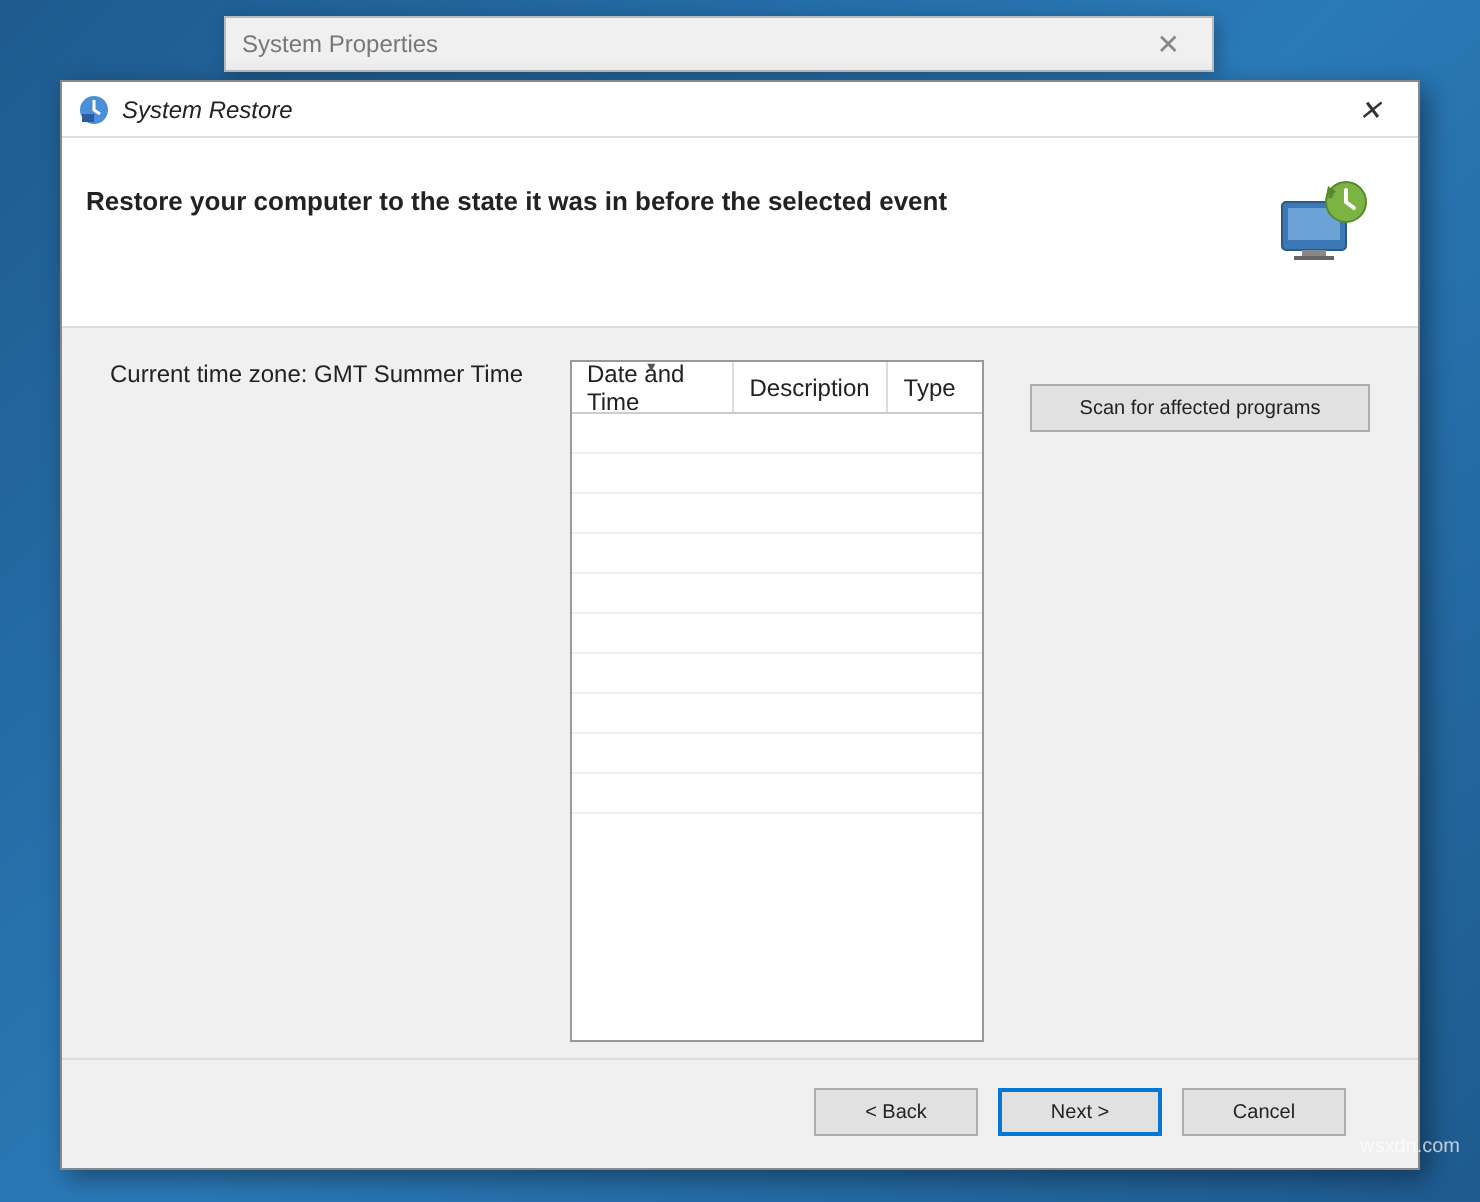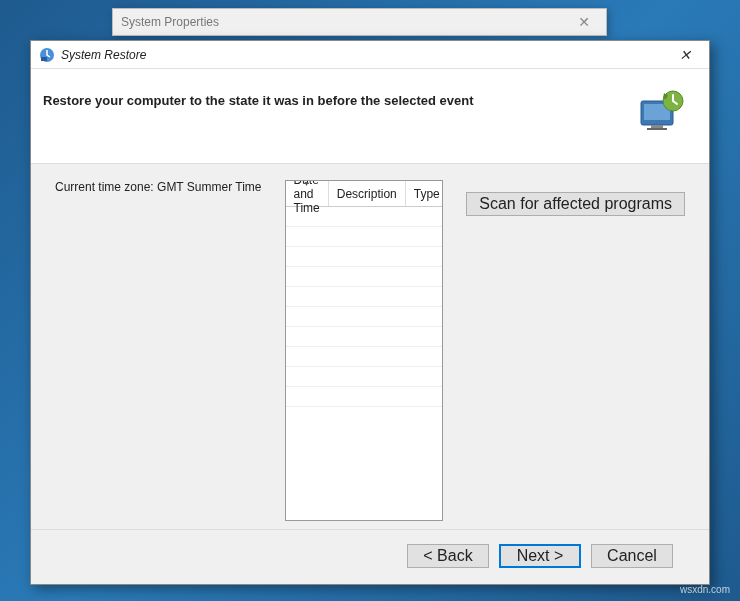--- a/index.html
+++ b/index.html
@@ -134,30 +134,30 @@
       justify-content: flex-end;
       gap: 10px;
       border-top: 1px solid #ddd;
       background: #f0f0f0;
     }
     .btn {
       min-width: 82px;
       height: 24px;
       border: 1px solid #adadad;
       background: #e1e1e1;
-      font-size: 16px;
+      font-size: 10px;
       color: #222;
       cursor: pointer;
       padding: 0 12px;
     }
     .btn.primary { border: 2px solid #0078d7; }
     .btn.wide { min-width: 170px; }
     .watermark {
       position: absolute;
-      bottom: 6px; right: 10px;
+      bottom: 22px; right: 10px;
       font-size: 10px;
       color: rgba(255,255,255,0.7);
     }
   </style>
 </head>
 <body>
 
 <div class="bg-window">
   <span class="bg-title">System Properties</span>
   <span class="bg-close">✕</span>

